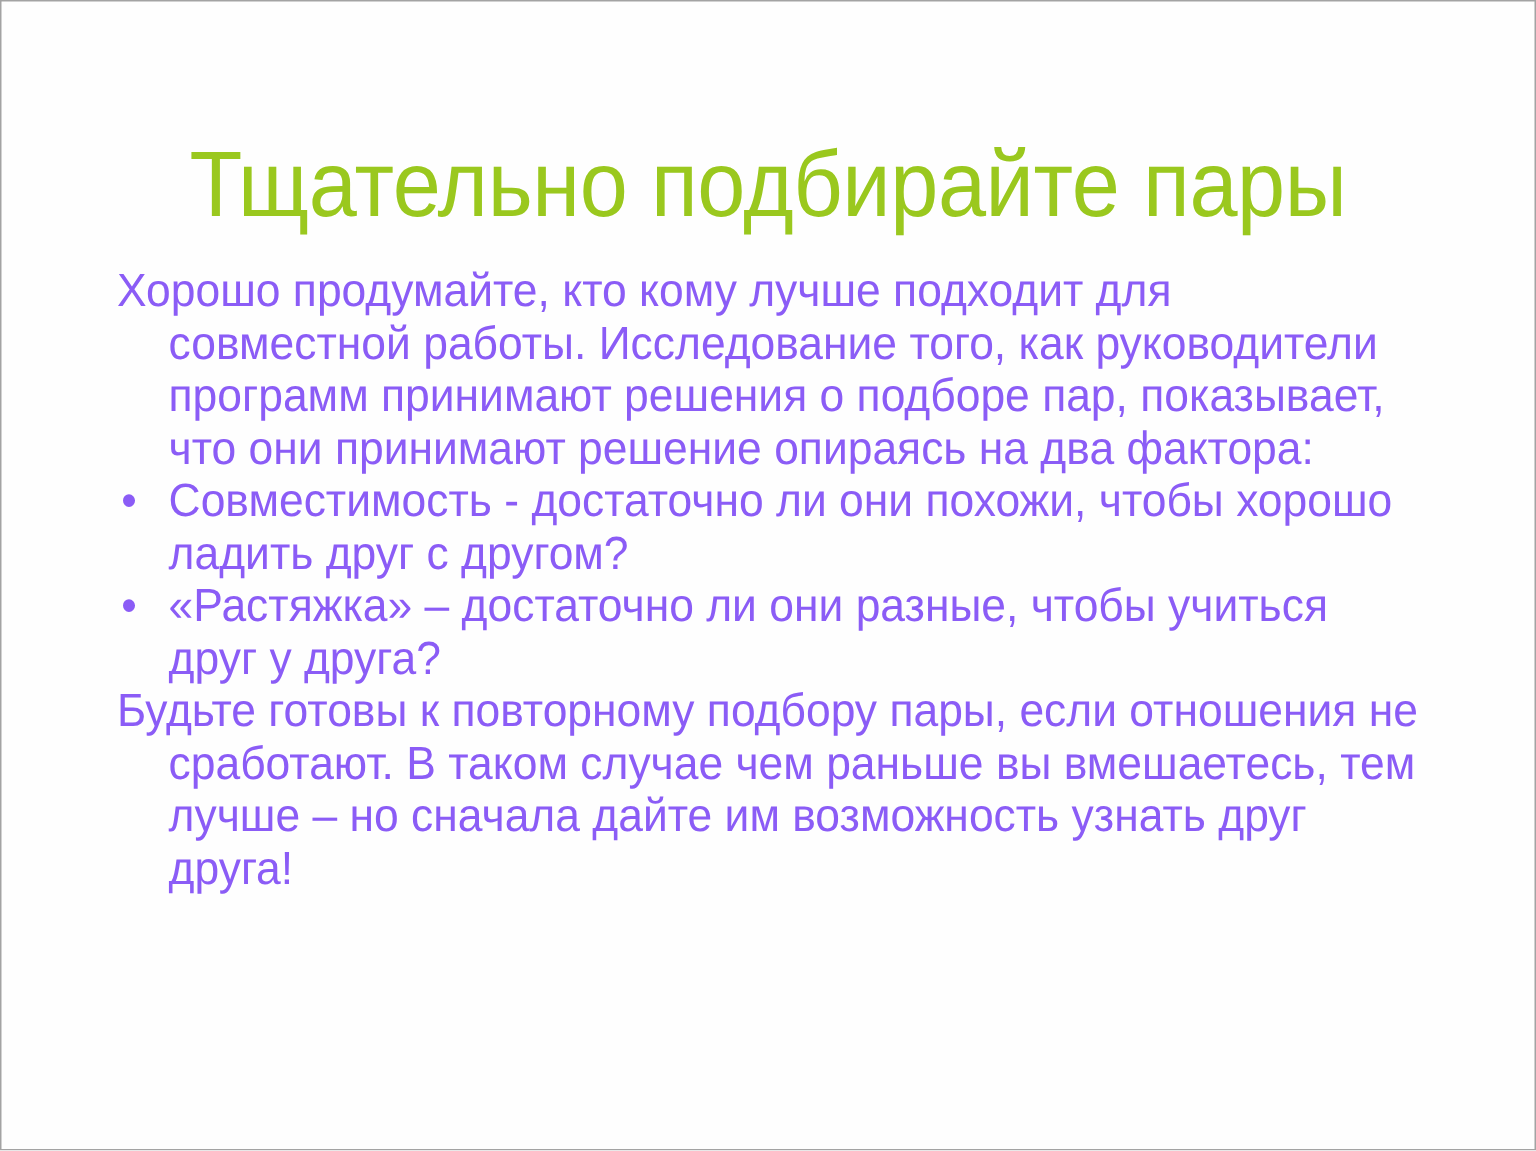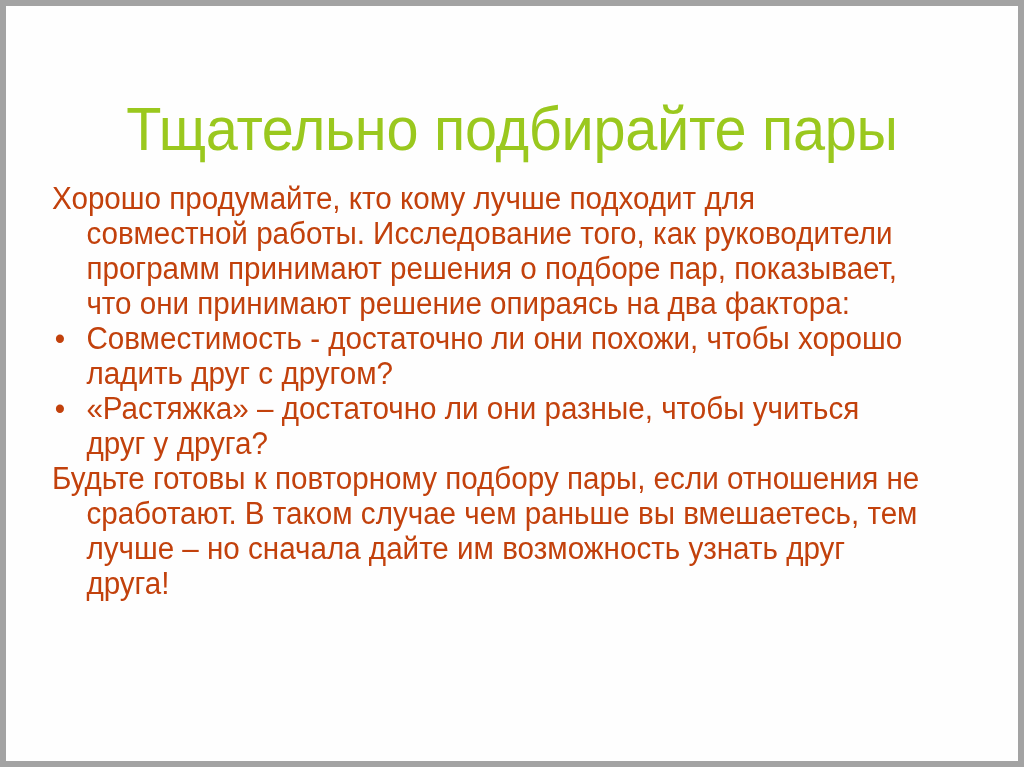--- a/index.html
+++ b/index.html
@@ -6,21 +6,21 @@
     margin: 0;
     padding: 0;
     background: #ffffff;
   }
 
   .slide {
     position: relative;
     width: 1024px;
     height: 767px;
     background: #fefefe;
-    border: 6px solid #a3a3a3;
+    border: 1px solid #a3a3a3;
     box-sizing: border-box;
     overflow: hidden;
     font-family: "Liberation Sans", "DejaVu Sans", sans-serif;
   }
 
   
   .slide-title {
     position: absolute;
     left: 0;
     right: 0;
@@ -33,24 +33,24 @@
     line-height: 1.05;
     letter-spacing: -0.3px;
     white-space: nowrap;
     transform: scaleX(0.93);
     transform-origin: 50% 50%;
   }
 
   
   .body-block {
     position: absolute;
-    left: 46px;
+    left: 77px;
     top: 175px;
     width: 912px;
-    color: #c2410c;
+    color: #8b5cf6;
     font-family: "Liberation Sans Narrow", "Liberation Sans", "DejaVu Sans", sans-serif;
     font-size: 31px;
     line-height: 35px;
     font-weight: 400;
   }
 
   .para {
     margin: 0;
     padding-left: 36px;
     text-indent: -36px;

